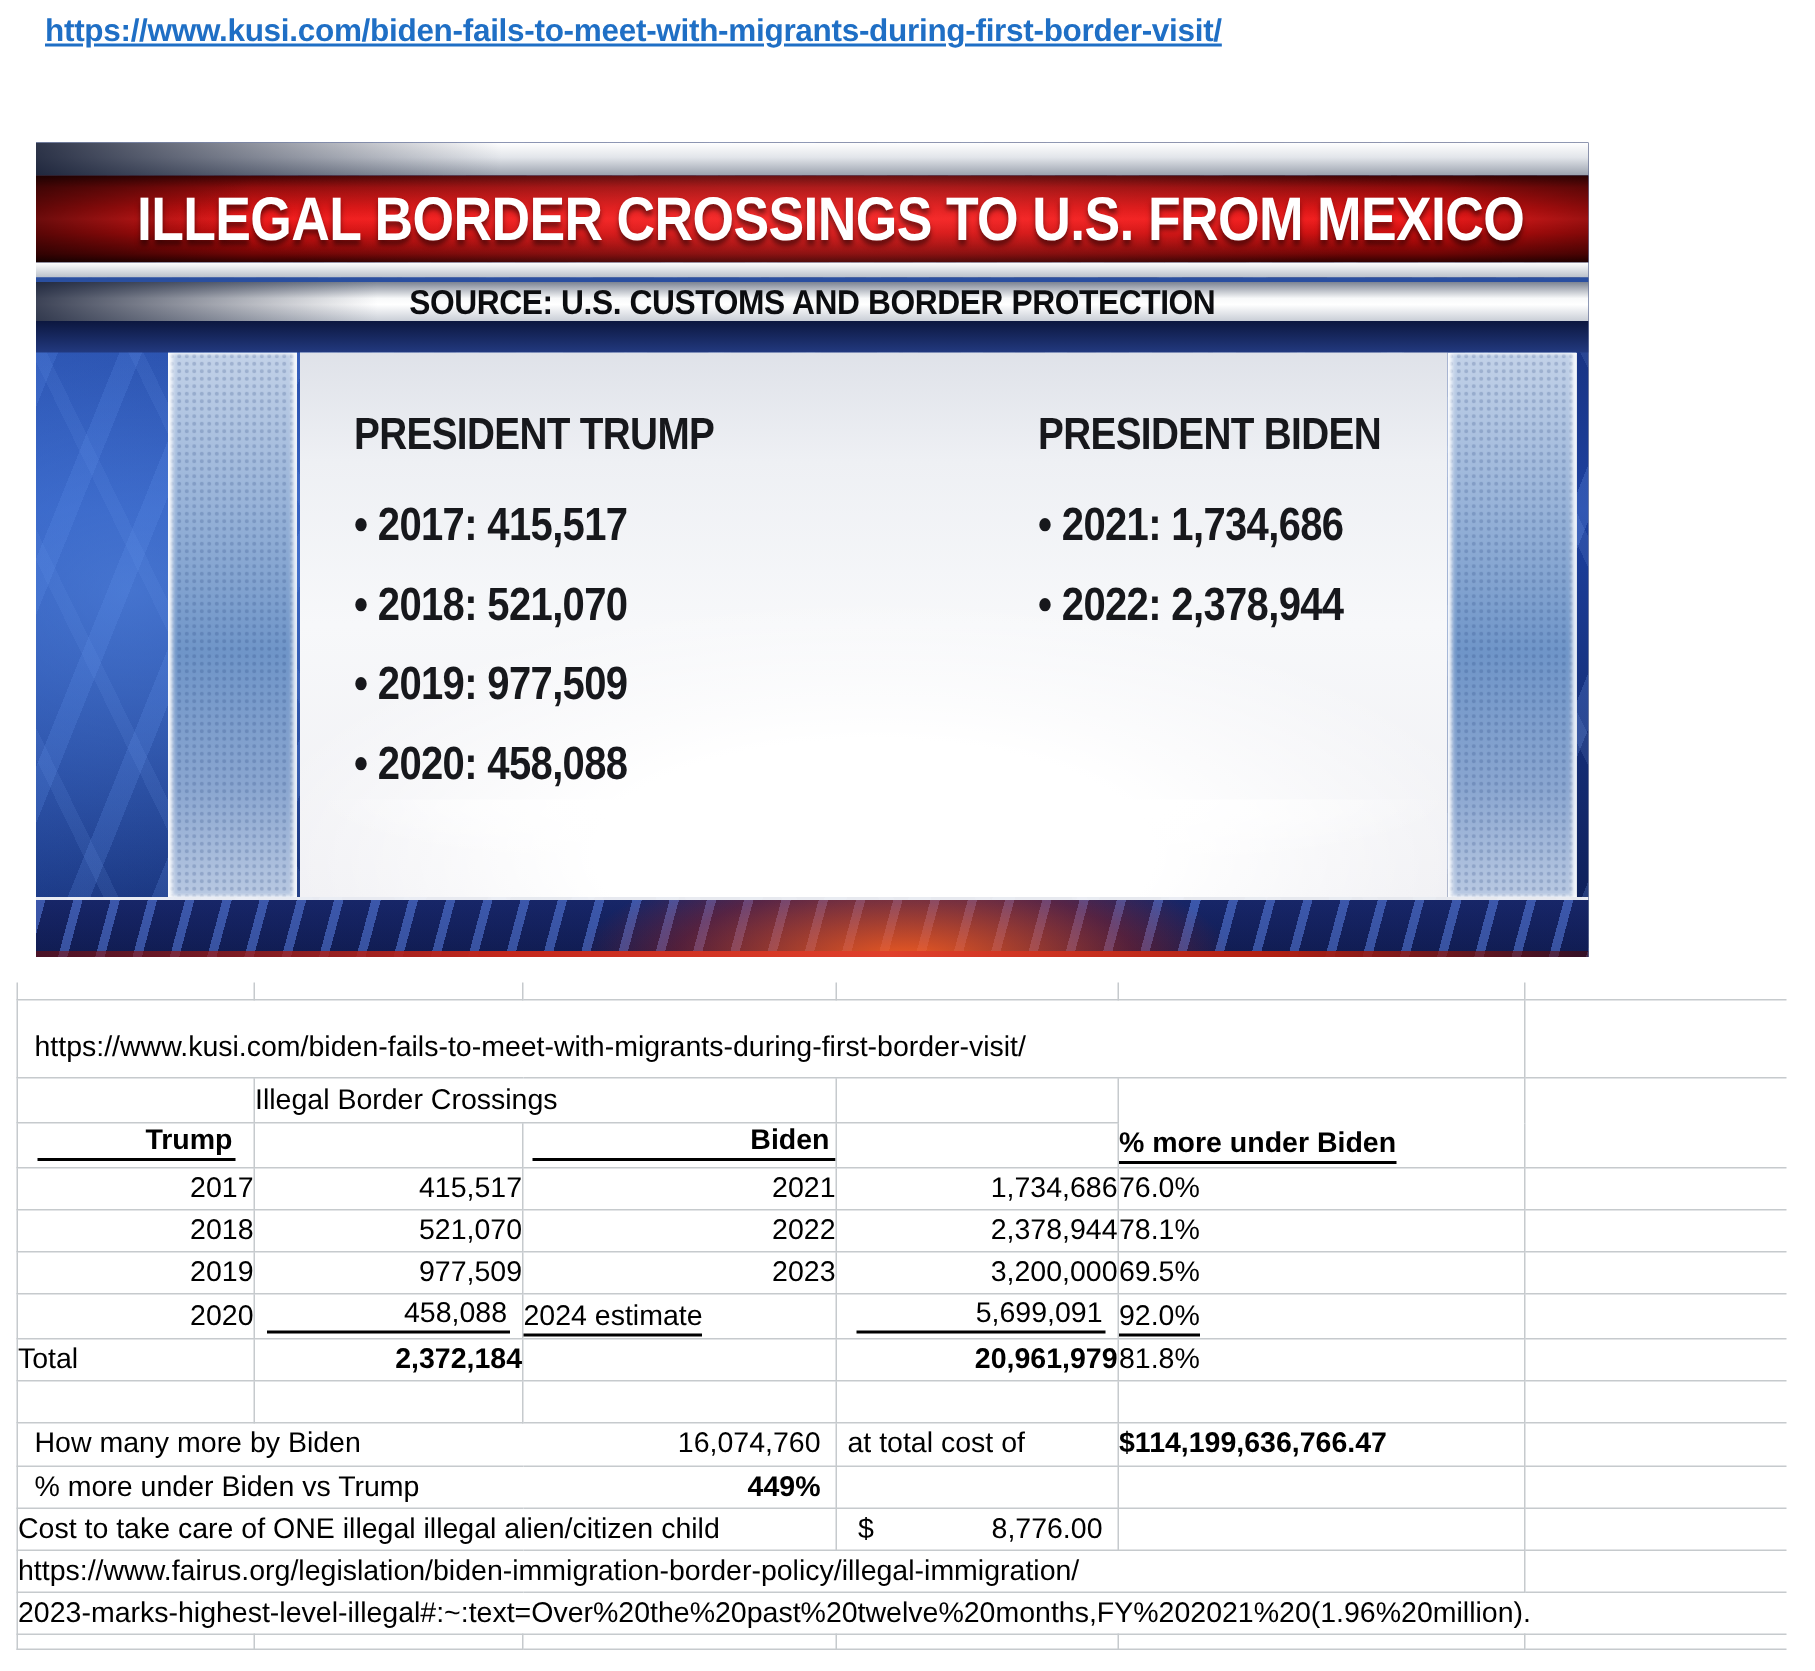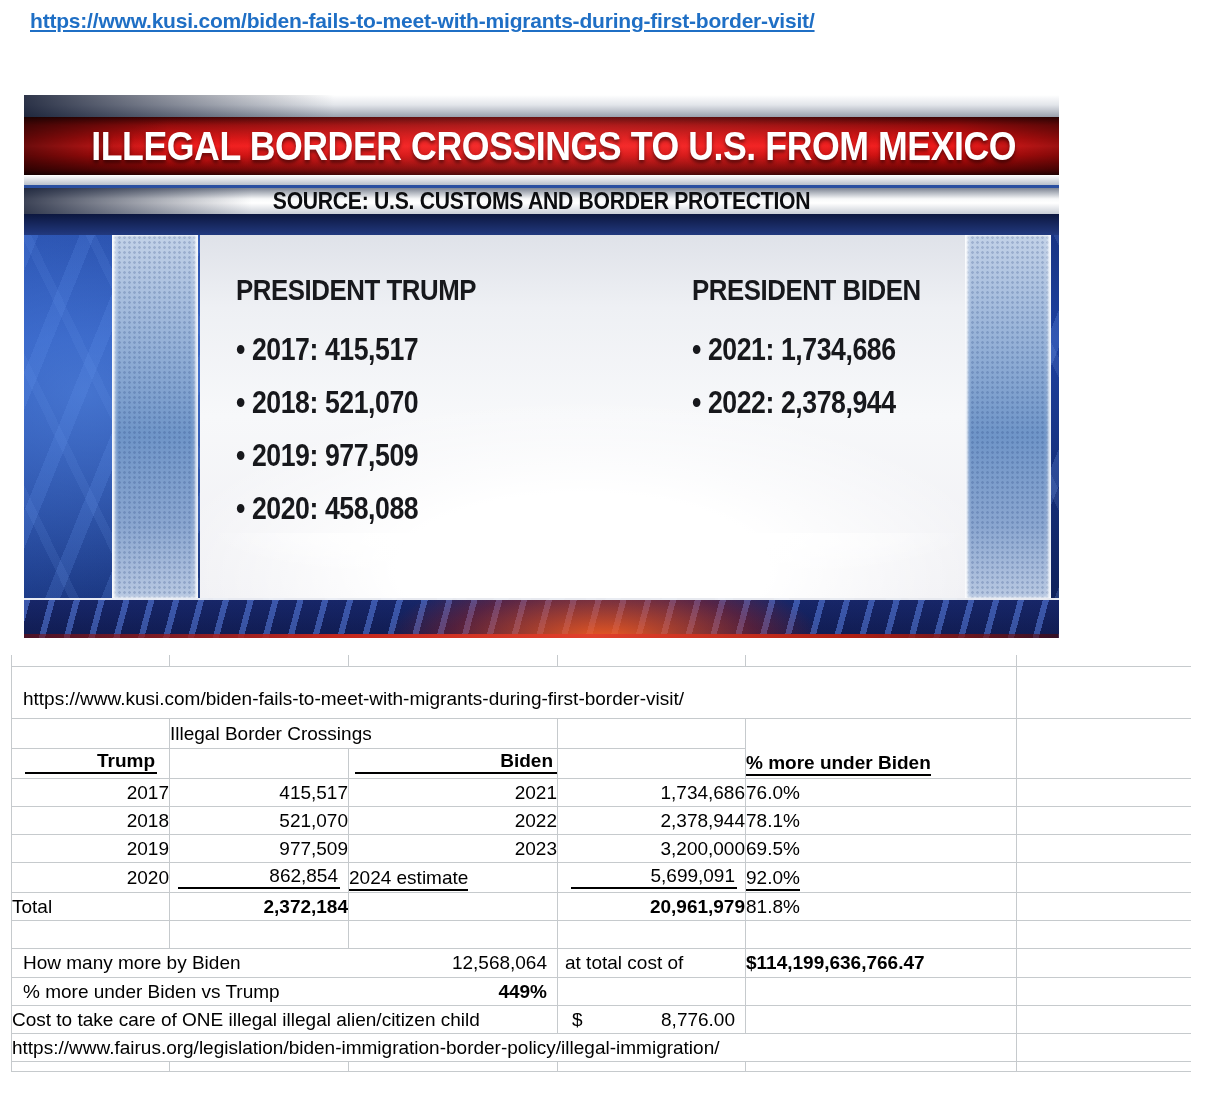--- a/index.html
+++ b/index.html
@@ -217,21 +217,21 @@
       <td class="num">977,509</td>
       <td class="num">2023</td>
       <td class="num">3,200,000</td>
       <td class="pl5">69.5%</td>
       <td class="nbr"></td>
     </tr>
 
     <tr class="h30">
       <td class="num">2020</td>
       <td>
-        <div class="uline u-b">862,854</div>
+        <div class="uline u-b">458,088</div>
       </td>
       <td class="pl10">
         <span class="tu">2024 estimate</span>
       </td>
       <td>
         <div class="uline u-d">5,699,091</div>
       </td>
       <td class="pl5">
         <span class="tu">92.0%</span>
       </td>
@@ -253,21 +253,21 @@
       <td></td>
           <td></td>
       <td></td>
           <td class="nbr"></td>
     </tr>
 
     <tr class="h29">
       <td colspan="3">
         <div class="flexcell">
           <span class="lbl" style="padding-left:11px">How many more by Biden</span>
-          <span style="padding-right:10px">12,568,064</span>
+          <span style="padding-right:10px">16,074,760</span>
         </div>
       </td>
       <td style="padding-left:7px">at total cost of</td>
       <td class="pl5 b">$114,199,636,766.47</td>
       <td class="nbr"></td>
     </tr>
 
     <tr class="h28">
       <td colspan="3">
         <div class="flexcell">
@@ -290,20 +290,23 @@
       </td>
       <td></td>
       <td class="nbr"></td>
     </tr>
 
     <tr class="h28">
       <td colspan="5" class="lbl">https://www.fairus.org/legislation/biden-immigration-border-policy/illegal-immigration/</td>
       <td class="nbr"></td>
     </tr>
 
+    <tr class="h28">
+      <td colspan="6" class="lbl nbr">2023-marks-highest-level-illegal#:~:text=Over%20the%20past%20twelve%20months,FY%202021%20(1.96%20million).</td>
+    </tr>
 
     <tr class="h10">
       <td></td>
           <td></td>
       <td></td>
           <td></td>
       <td></td>
           <td class="nbr"></td>
     </tr>
   </tbody>

